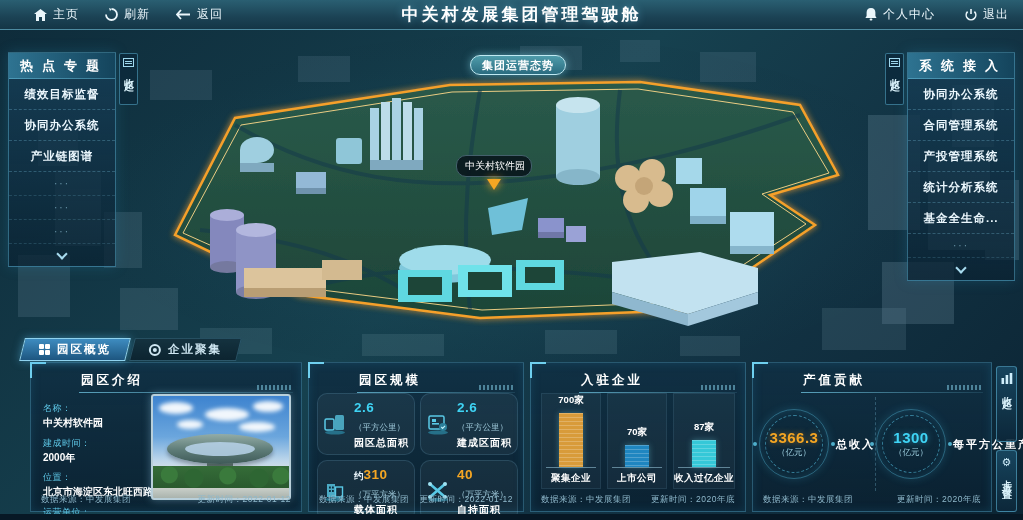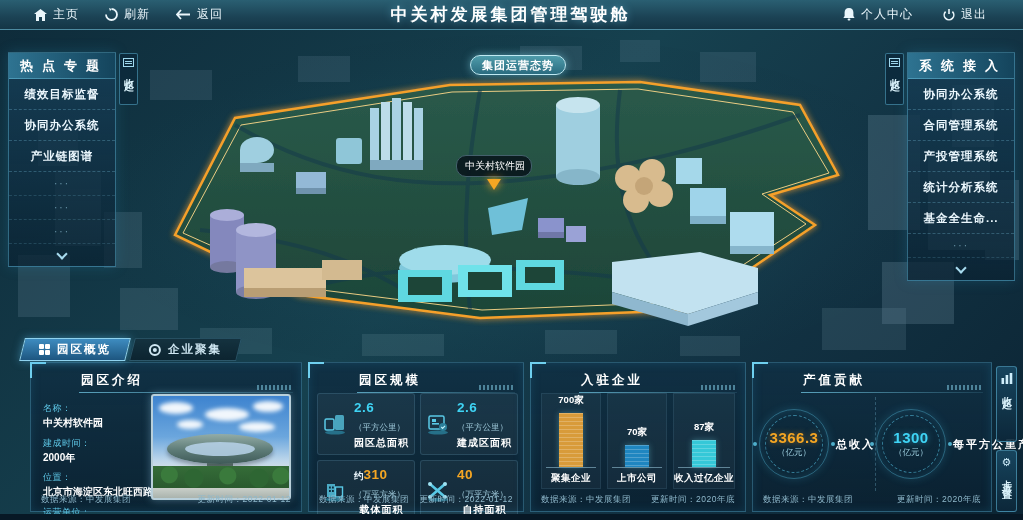--- a/index.html
+++ b/index.html
@@ -5,21 +5,21 @@
   * { margin:0; padding:0; box-sizing:border-box; }
   html,body { width:1023px; height:520px; background:#081c29; font-family:"Liberation Sans","DejaVu Sans",sans-serif; }
   .stage { position:relative; width:1023px; height:520px; overflow:hidden;
     background:linear-gradient(135deg,#0e2b3a 0%,#16414f 45%,#123243 70%,#0b2433 100%); }
 
   
   .topbar { position:absolute; left:0; top:0; width:1023px; height:30px; z-index:40;
     background:linear-gradient(180deg,#2a5f72 0%,#1b4254 60%,#143646 100%);
     border-bottom:1px solid #4d8ba0; display:flex; align-items:center; color:#eaf6fb; }
   .tb-left { display:flex; align-items:center; gap:26px; padding-left:34px; flex:1; }
-  .tb-right { display:flex; align-items:center; gap:30px; padding-right:36px; flex:1; justify-content:flex-end; }
+  .tb-right { display:flex; align-items:center; gap:30px; padding-right:14px; flex:1; justify-content:flex-end; }
   .tb-btn { display:flex; align-items:center; gap:6px; font-size:12px; letter-spacing:1px; cursor:pointer; color:#eaf6fb; }
   .tb-btn svg { display:block; }
   .tb-title { font-size:17px; font-weight:bold; letter-spacing:3px; color:#ffffff; white-space:nowrap;
     text-shadow:0 0 8px rgba(120,220,255,.45); }
 
   
   .map-area { position:absolute; left:0; top:30px; width:1023px; height:330px; }
   .map-area svg { display:block; }
   .ops-pill { position:absolute; left:470px; top:25px; width:96px; height:20px; border-radius:10px;
     background:linear-gradient(180deg,#4f9cab,#2a6c80); border:1px solid #bfe9f2;
@@ -108,28 +108,28 @@
                radial-gradient(circle at 55% 45%, #3a7a3c 0 8px, transparent 9px),
                radial-gradient(circle at 78% 55%, #2e6633 0 9px, transparent 10px),
                radial-gradient(circle at 94% 45%, #3a7a3c 0 8px, transparent 9px),
                linear-gradient(180deg,#356c38,#2a5a2e); }
   .ground { position:absolute; left:0; bottom:0; width:100%; height:10px; background:linear-gradient(180deg,#c9cfc9,#aab3ad); }
 
   
   .p-scale { left:308px; width:216px; }
   .scale-grid { position:absolute; left:8px; right:8px; top:30px; bottom:20px;
     display:grid; grid-template-columns:1fr 1fr; grid-template-rows:1fr 1fr; gap:5px; }
-  .scale-card { background:rgba(255,255,255,.045); border:1px solid rgba(120,190,220,.18); border-radius:3px;
+  .scale-card { background:rgba(255,255,255,.045); border:1px solid rgba(120,190,220,.18); border-radius:10px;
     display:flex; align-items:center; gap:7px; padding:4px 5px; }
   .sc-icon { flex:0 0 24px; }
   .sc-line1 { font-size:8.5px; color:#9fc9da; white-space:nowrap; }
   .sc-val { font-size:13.5px; font-weight:bold; letter-spacing:.5px; }
   .sc-val.cyan { color:#3fd4f5; } .sc-val.orange { color:#f5a623; }
   .sc-prefix { font-size:9.5px; color:#e8f4fa; font-weight:bold; }
-  .sc-label { font-size:10px; color:#fff; font-weight:bold; margin-top:2px; letter-spacing:1px; white-space:nowrap;text-align:center; }
+  .sc-label { font-size:10px; color:#fff; font-weight:bold; margin-top:2px; letter-spacing:1px; white-space:nowrap; }
 
   
   .p-ent { left:530px; width:216px; }
   .ent-cols { position:absolute; left:10px; right:10px; top:30px; bottom:22px; display:flex; gap:6px; }
   .ent-col { flex:1; background:rgba(255,255,255,.035); border:1px solid rgba(120,190,220,.12);
     display:flex; flex-direction:column; align-items:center; justify-content:flex-end; padding-bottom:3px; }
   .bar-value { font-size:9.5px; color:#fff; font-weight:bold; margin-bottom:6px; }
   .bar { width:24px; background:#2ec8d8; box-shadow:0 0 6px rgba(120,230,245,.35);
     background-image:repeating-linear-gradient(180deg,rgba(255,255,255,.22) 0 1px,transparent 1px 4px); }
   .bar-axis { width:86%; height:1px; background:rgba(170,220,240,.5); margin-top:0; }

